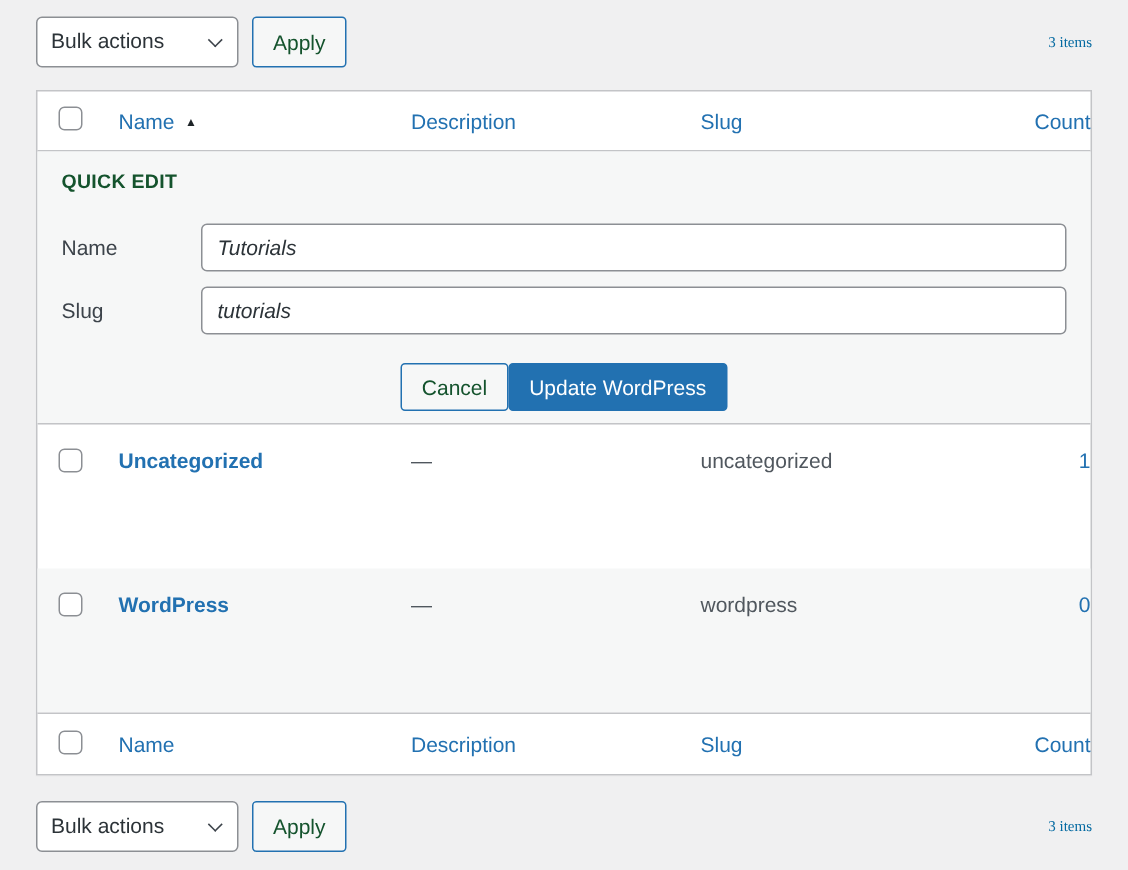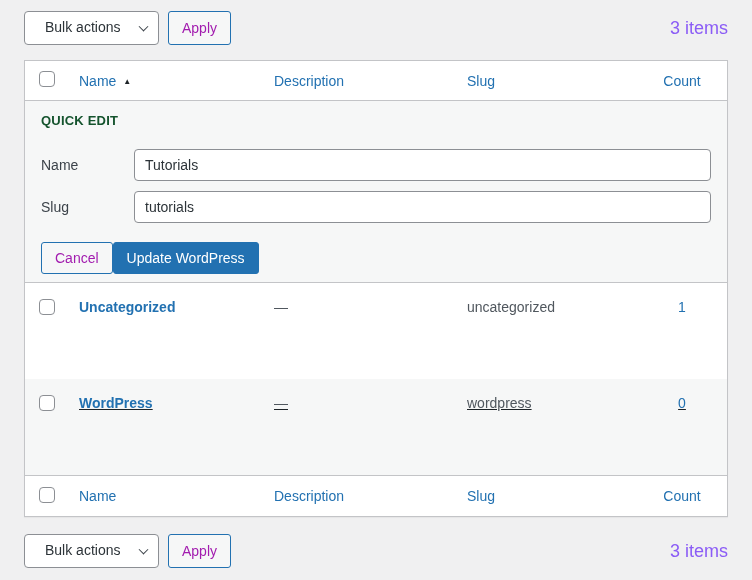--- a/index.html
+++ b/index.html
@@ -14,59 +14,59 @@
   }
   .page { width: 752px; height: 580px; padding: 11px 24px 0; }
 
   
   .toolbar { display: flex; align-items: center; height: 34px; }
   .toolbar.bottom { margin-top: 17px; }
   .select-wrap { position: relative; display: inline-block; margin-right: 9px; }
   select.bulk-select {
     appearance: none; -webkit-appearance: none; -moz-appearance: none;
     height: 34px; min-width: 135px;
-    padding: 0 32px 2px 20px;
+    padding: 0 32px 2px 9px;
     font-family: "Liberation Sans", sans-serif;
     font-size: 14px; color: #2c3338;
     background: #fff; border: 1px solid #8c8f94; border-radius: 4px;
     cursor: pointer;
   }
   .chevron {
     position: absolute; right: 12px; top: 50%;
     width: 7px; height: 7px;
     border-right: 1.6px solid #3c434a; border-bottom: 1.6px solid #3c434a;
     transform: translateY(-70%) rotate(45deg);
     pointer-events: none;
   }
   .btn {
     display: inline-block; height: 34px; padding: 0 13px;
     font-family: "Liberation Sans", sans-serif;
     font-size: 14px; line-height: 32px;
     border-radius: 3px; cursor: pointer;
   }
-  .btn-secondary { background: #f6f7f7; border: 1px solid #2271b1; color: #a21caf; }
+  .btn-secondary { background: #f6f7f7; border: 1px solid #2271b1; color: #14532d; }
   .btn-primary  { background: #2271b1; border: 1px solid #2271b1; color: #fff; }
-  .items-count { margin-left: auto; font-size: 18px; color: #8b5cf6; }
+  .items-count { margin-left: auto; font-size: 10px; color: #0369a1; font-family: Liberation Serif, serif; }
 
   
   .list-table {
     margin-top: 15px;
     background: #fff;
     border: 1px solid #c3c4c7;
     box-shadow: 0 1px 1px rgba(0,0,0,.04);
   }
   .grid-row {
     display: grid;
     grid-template-columns: 44px 195px 193px 180px 90px;
   }
   .thead { height: 40px; border-bottom: 1px solid #c3c4c7; align-items: center; }
   .tfoot { height: 41px; border-top: 1px solid #c3c4c7; align-items: center; }
   .cell { padding-left: 10px; font-size: 14px; }
   .cell.cb { padding-left: 14px; }
-  .cell.count { padding-left: 0; text-align: center; }
+  .cell.count { padding-left: 0; text-align: right; }
   a.col-link { color: #2271b1; text-decoration: none; cursor: pointer; }
   .sort-arrow { font-size: 8px; color: #1d2327; margin-left: 7px; vertical-align: 2px; }
 
   input[type="checkbox"] {
     appearance: none; -webkit-appearance: none;
     width: 16px; height: 16px; margin: 0;
     border: 1px solid #8c8f94; border-radius: 4px;
     background: #fff; cursor: pointer; display: inline-block;
   }
 
@@ -79,29 +79,29 @@
   .qe-title {
     font-size: 13px; font-weight: bold; color: #14532d;
     letter-spacing: .2px; line-height: 16px; margin-bottom: 20px;
   }
   .qe-field { display: flex; align-items: center; margin-bottom: 10px; }
   .qe-field label { width: 93px; flex: none; font-size: 14px; color: #3c434a; }
   .qe-input {
     flex: 1; height: 32px; padding: 0 10px;
     font-family: "Liberation Sans", sans-serif;
     font-size: 14px; color: #2c3338;
-    background: #fff; border: 1px solid #8c8f94; border-radius: 4px;
-  }
-  .qe-actions { display: flex; justify-content: flex-start; margin-top: 19px; }
+    background: #fff; border: 1px solid #8c8f94; border-radius: 4px; font-style: italic;
+  }
+  .qe-actions { display: flex; justify-content: center; margin-top: 19px; }
   .qe-actions .btn { height: 32px; line-height: 30px; }
 
   
   .trow { height: 96px; }
   .trow .cell { padding-top: 16px; font-size: 14px; }
-  .trow.alt { background: #f6f7f7; text-decoration: underline; }
+  .trow.alt { background: #f6f7f7; }
   a.row-name { color: #2271b1; font-weight: bold; text-decoration: none; cursor: pointer; }
   .dash { color: #50575e; }
   .slug-val { color: #50575e; }
   a.count-link { color: #2271b1; text-decoration: none; cursor: pointer; }
 </style>
 </head>
 <body>
 
 <div class="page">
 

